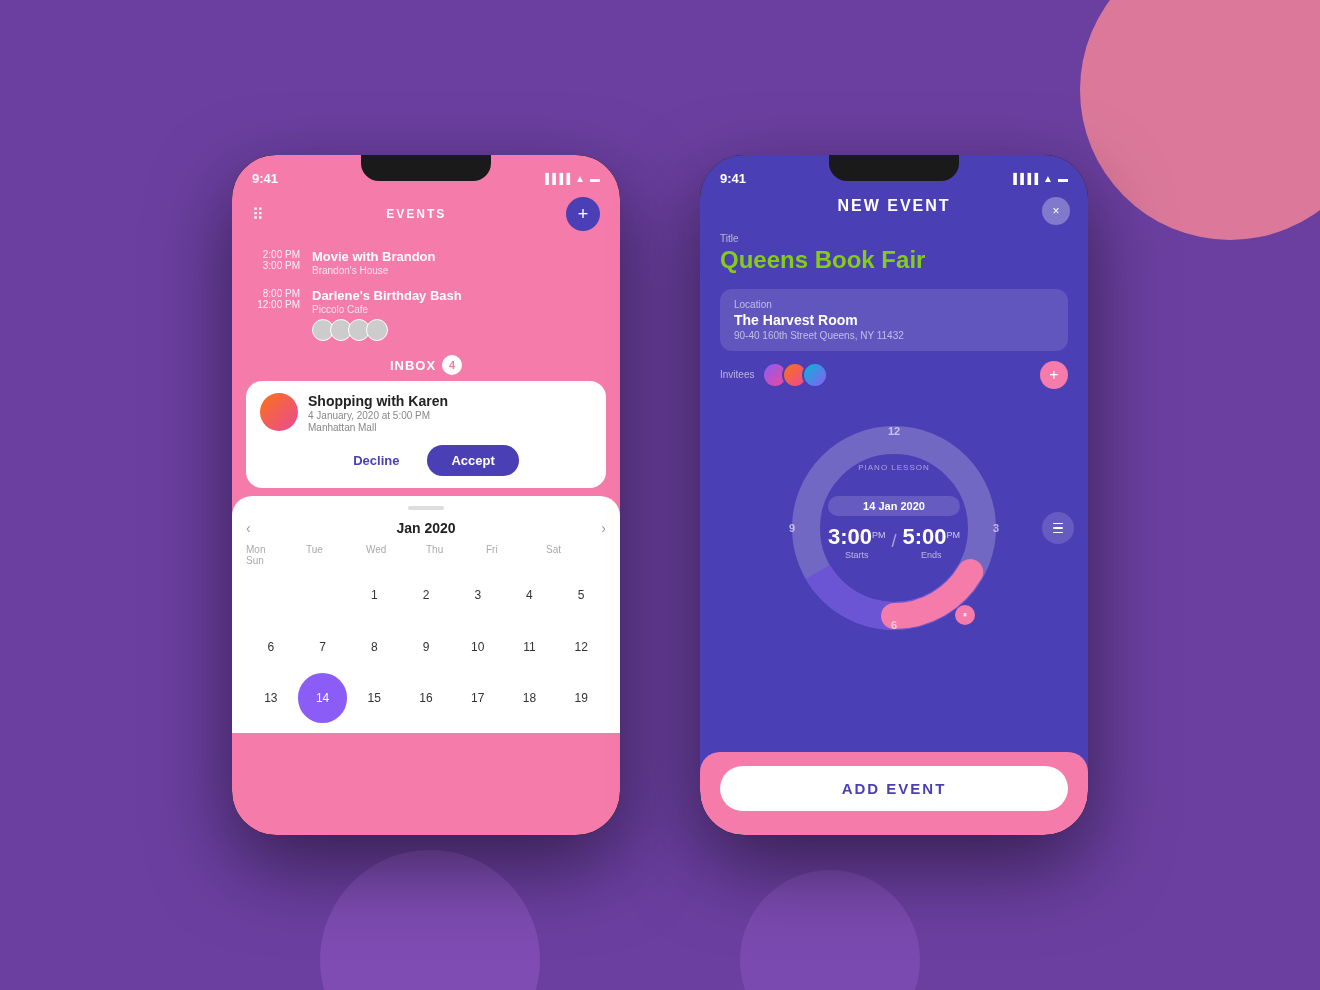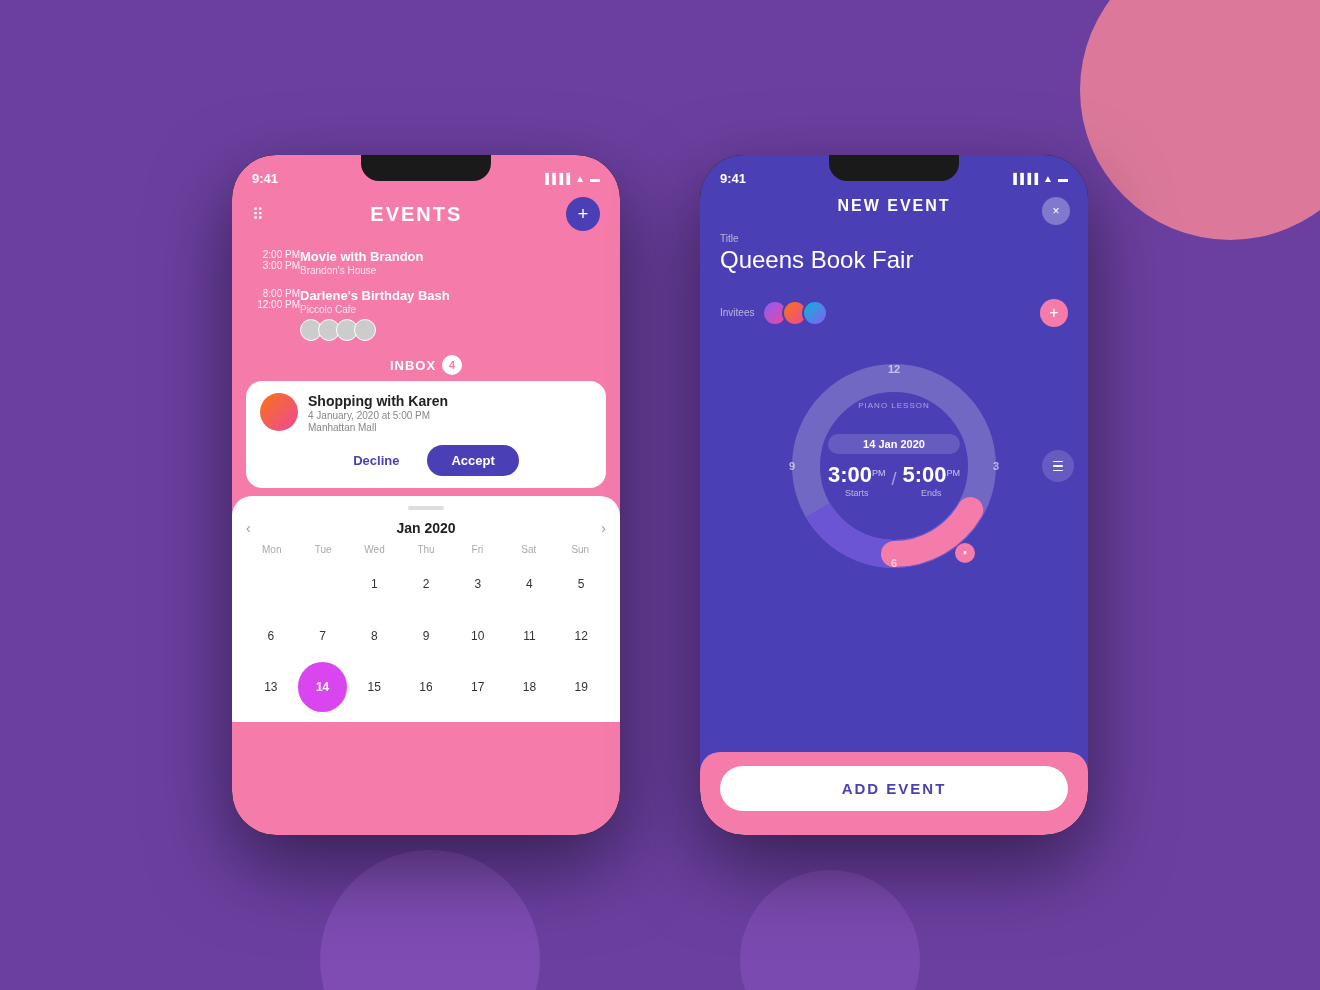--- a/index.html
+++ b/index.html
@@ -123,21 +123,21 @@
       align-items: center;
       justify-content: space-between;
       padding: 4px 20px 12px;
     }
     .dots-icon {
       color: white;
       font-size: 16px;
       letter-spacing: 3px;
     }
     .events-title {
-      font-size: 20px;
+      font-size: 12px;
       font-weight: 700;
       color: white;
       letter-spacing: 2px;
     }
     .add-btn {
       width: 34px;
       height: 34px;
       background: #4b3fb5;
       border-radius: 50%;
       display: flex;
@@ -145,20 +145,21 @@
       justify-content: center;
       color: white;
       font-size: 18px;
       font-weight: 300;
     }
 
     
     .event-item {
       display: flex;
       padding: 6px 20px;
+      gap: 12px;
       align-items: flex-start;
     }
     .event-time {
       text-align: right;
       min-width: 48px;
     }
     .event-time .t1, .event-time .t2 {
       display: block;
       font-size: 10px;
       color: rgba(255,255,255,0.9);
@@ -302,22 +303,21 @@
       font-weight: 600;
       color: #222;
     }
     .cal-arrow {
       color: #999;
       font-size: 14px;
       cursor: pointer;
     }
     .cal-days-header {
       display: grid;
-      grid-template-columns: repeat(7, 1fr);
-      text-align: center;
+      grid-template-columns: repeat(6, 1fr);
       margin-bottom: 4px;
     }
     .cal-days-header span {
       font-size: 10px;
       color: #aaa;
       font-weight: 500;
     }
     .cal-grid {
       display: grid;
       grid-template-columns: repeat(7, 1fr);
@@ -328,23 +328,23 @@
       font-size: 12px;
       color: #333;
       padding: 5px 2px;
       border-radius: 50%;
       aspect-ratio: 1;
       display: flex;
       align-items: center;
       justify-content: center;
     }
     .cal-day.today {
-      background: #d946ef;
-      color: white;
-      font-weight: 700;
+      background: #8b5cf6;
+      color: white;
+      font-weight: 400;
       border-radius: 50%;
     }
     .cal-day.empty { color: transparent; }
 
     
     .phone2-screen {
       background: #4b3fb5;
       height: 100%;
       overflow: hidden;
     }
@@ -381,23 +381,23 @@
     .form-section {
       padding: 8px 20px;
     }
     .field-label {
       font-size: 10px;
       color: rgba(255,255,255,0.6);
       margin-bottom: 2px;
     }
     .event-name-input {
       font-size: 24px;
-      font-weight: 400;
-      color: #ffffff;
-      margin-bottom: 24px;
+      font-weight: 700;
+      color: #84cc16;
+      margin-bottom: 14px;
       line-height: 1.2;
     }
 
     .location-field {
       background: rgba(255,255,255,0.12);
       border-radius: 12px;
       padding: 10px 14px;
       margin-bottom: 10px;
     }
     .location-name {
@@ -718,20 +718,25 @@
 
         <div class="phone2-header">
           <div class="new-event-title">NEW EVENT</div>
           <div class="close-btn">×</div>
         </div>
 
         <div class="form-section">
           <div class="field-label">Title</div>
           <div class="event-name-input">Queens Book Fair</div>
 
+          <div class="location-field">
+            <div class="field-label">Location</div>
+            <div class="location-name">The Harvest Room</div>
+            <div class="location-addr">90-40 160th Street Queens, NY 11432</div>
+          </div>
 
           <div class="invitees-row">
             <div class="invitees-left">
               <div class="invitees-label">Invitees</div>
               <div class="invitees-avatars">
                 <div class="inv-av inv-av1"></div>
                 <div class="inv-av inv-av2"></div>
                 <div class="inv-av inv-av3"></div>
               </div>
             </div>

